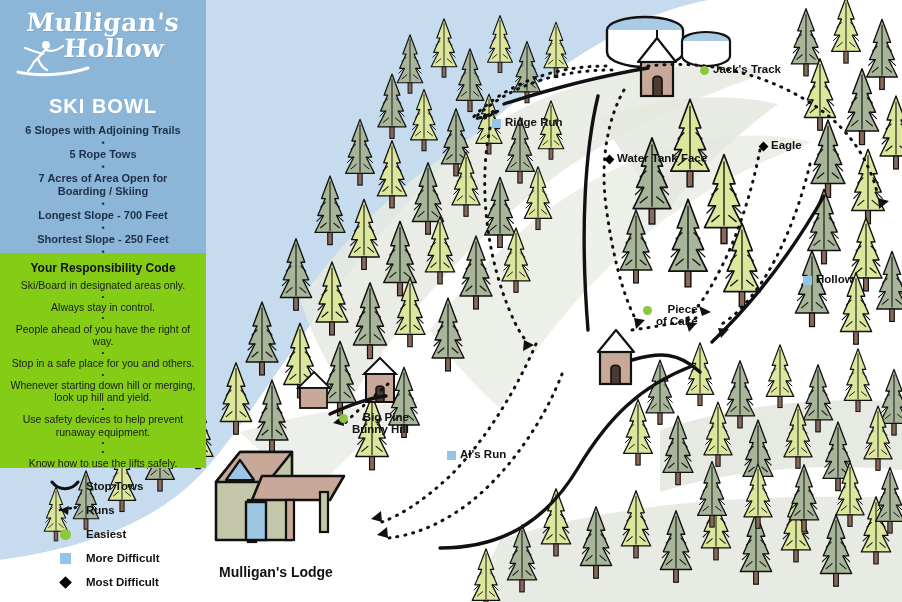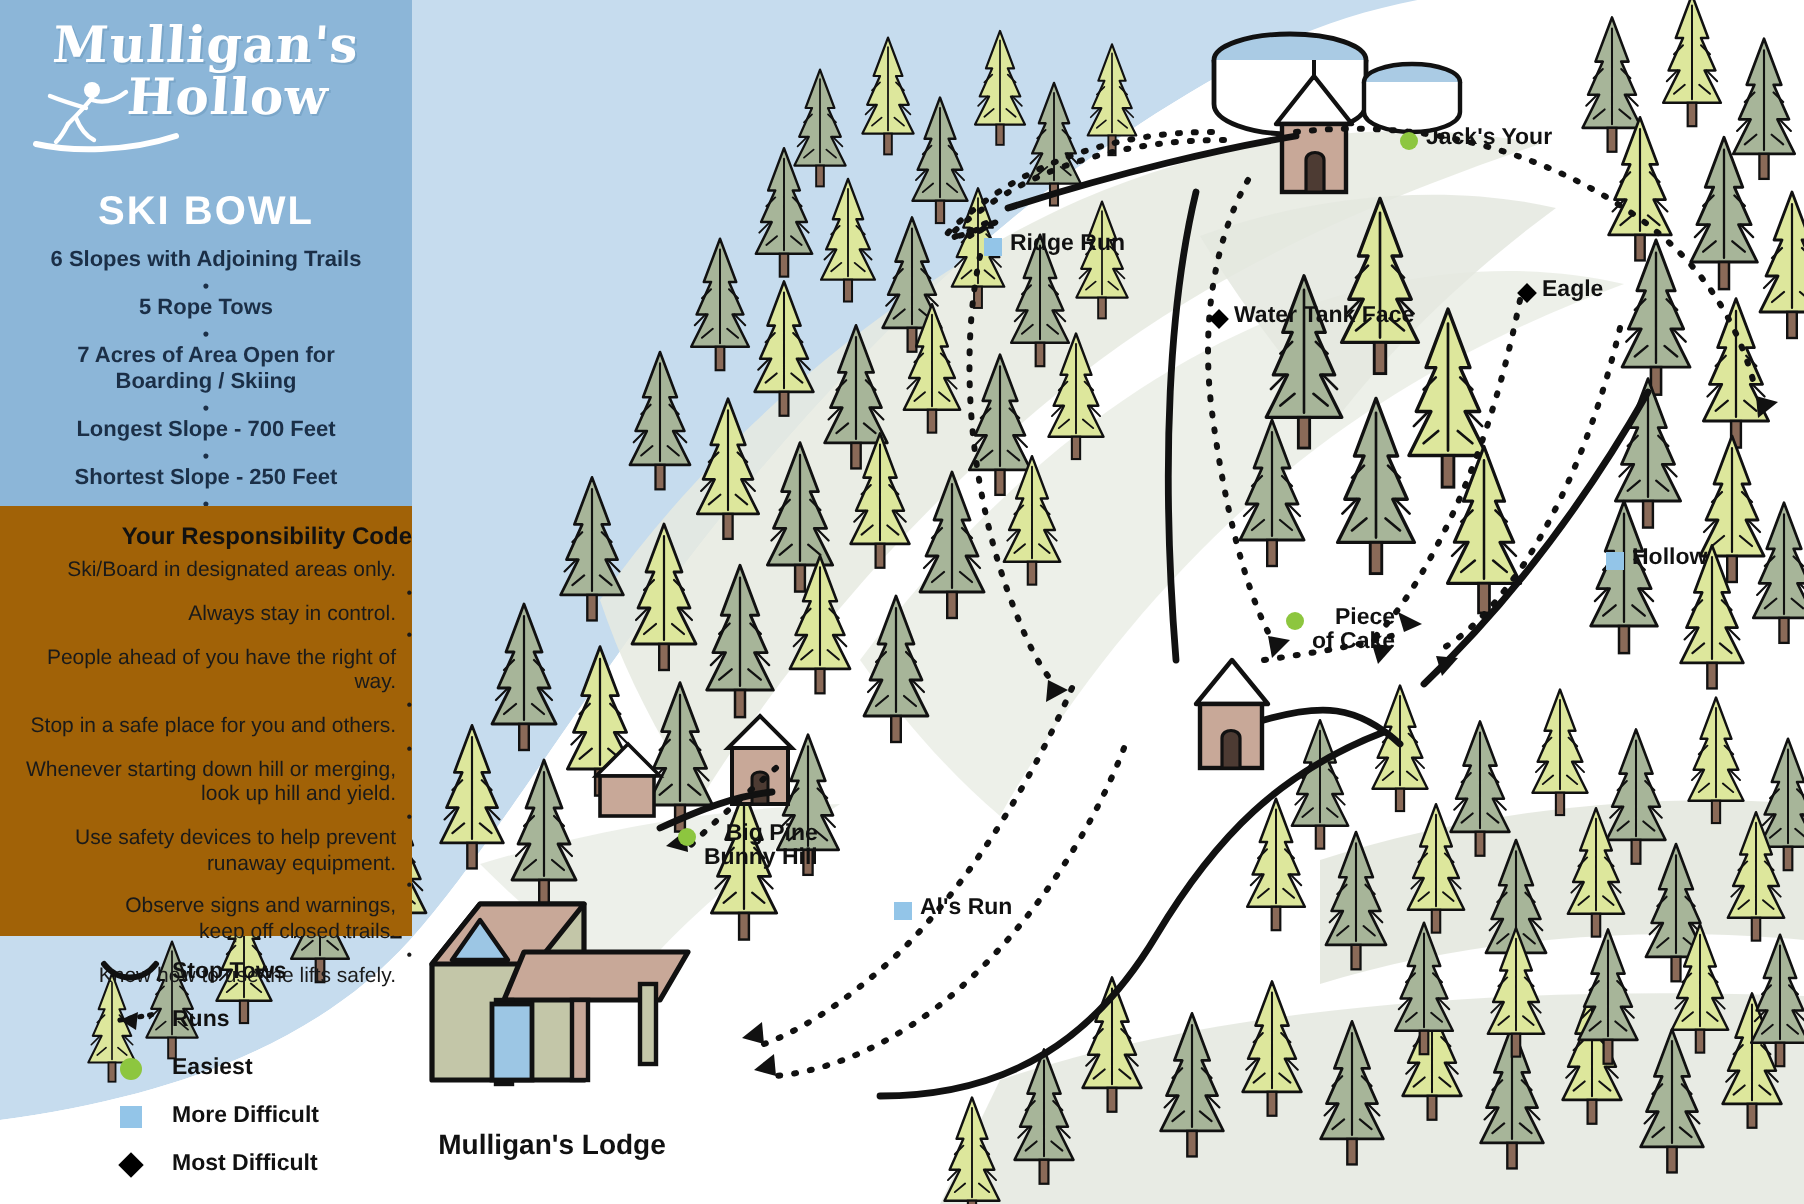--- a/index.html
+++ b/index.html
@@ -92,22 +92,22 @@
   }
   #stats-list li.sep {
     color: #1b2f47;
     font-size: 9px;
     line-height: 0.9;
     padding: 1px 0;
   }
   #code-panel {
     top: 253px;
     height: 215px;
-    background: #a16207;
-    text-align: right;
+    background: #84cc16;
+    text-align: center;
     padding-top: 8px;
   }
   #code-title {
     color: #111111;
     font-size: 12px;
     font-weight: bold;
     margin-bottom: 4px;
   }
   #code-list {
     margin: 0;
@@ -474,21 +474,20 @@
         <li>Always stay in control.</li>
         <li class="sep">•</li>
         <li>People ahead of you have the right of way.</li>
         <li class="sep">•</li>
         <li>Stop in a safe place for you and others.</li>
         <li class="sep">•</li>
         <li>Whenever starting down hill or merging,<br>look up hill and yield.</li>
         <li class="sep">•</li>
         <li>Use safety devices to help prevent<br>runaway equipment.</li>
         <li class="sep">•</li>
-        <li>Observe signs and warnings,<br>keep off closed trails.</li>
         <li class="sep">•</li>
         <li>Know how to use the lifts safely.</li>
       </ul>
   </div>
 
   <div id="legend">
       <div class="legend-row">
         <div class="legend-sym">
           <svg width="30" height="14" viewBox="0 0 30 14">
             <path d="M2,3 C 9,12 21,12 28,3" fill="none" stroke="#111" stroke-width="3" stroke-linecap="round"></path>
@@ -525,21 +524,21 @@
       </div>
     </div>
 
   <div id="map-labels">
       <div class="map-label" style="left: 492px; top: 116px;">
         <div class="mark square"></div>
         <div class="txt">Ridge Run</div>
       </div>
       <div class="map-label" style="left: 700px; top: 63px;">
         <div class="mark dot"></div>
-        <div class="txt">Jack's Your</div>
+        <div class="txt">Jack's Track</div>
       </div>
       <div class="map-label" style="left: 606px; top: 152px; justify-content: flex-end;">
         <div class="mark diamond"></div>
         <div class="txt">Water Tank Face</div>
       </div>
       <div class="map-label" style="left: 760px; top: 139px;">
         <div class="mark diamond"></div>
         <div class="txt">Eagle</div>
       </div>
       <div class="map-label" style="left: 803px; top: 273px;">

